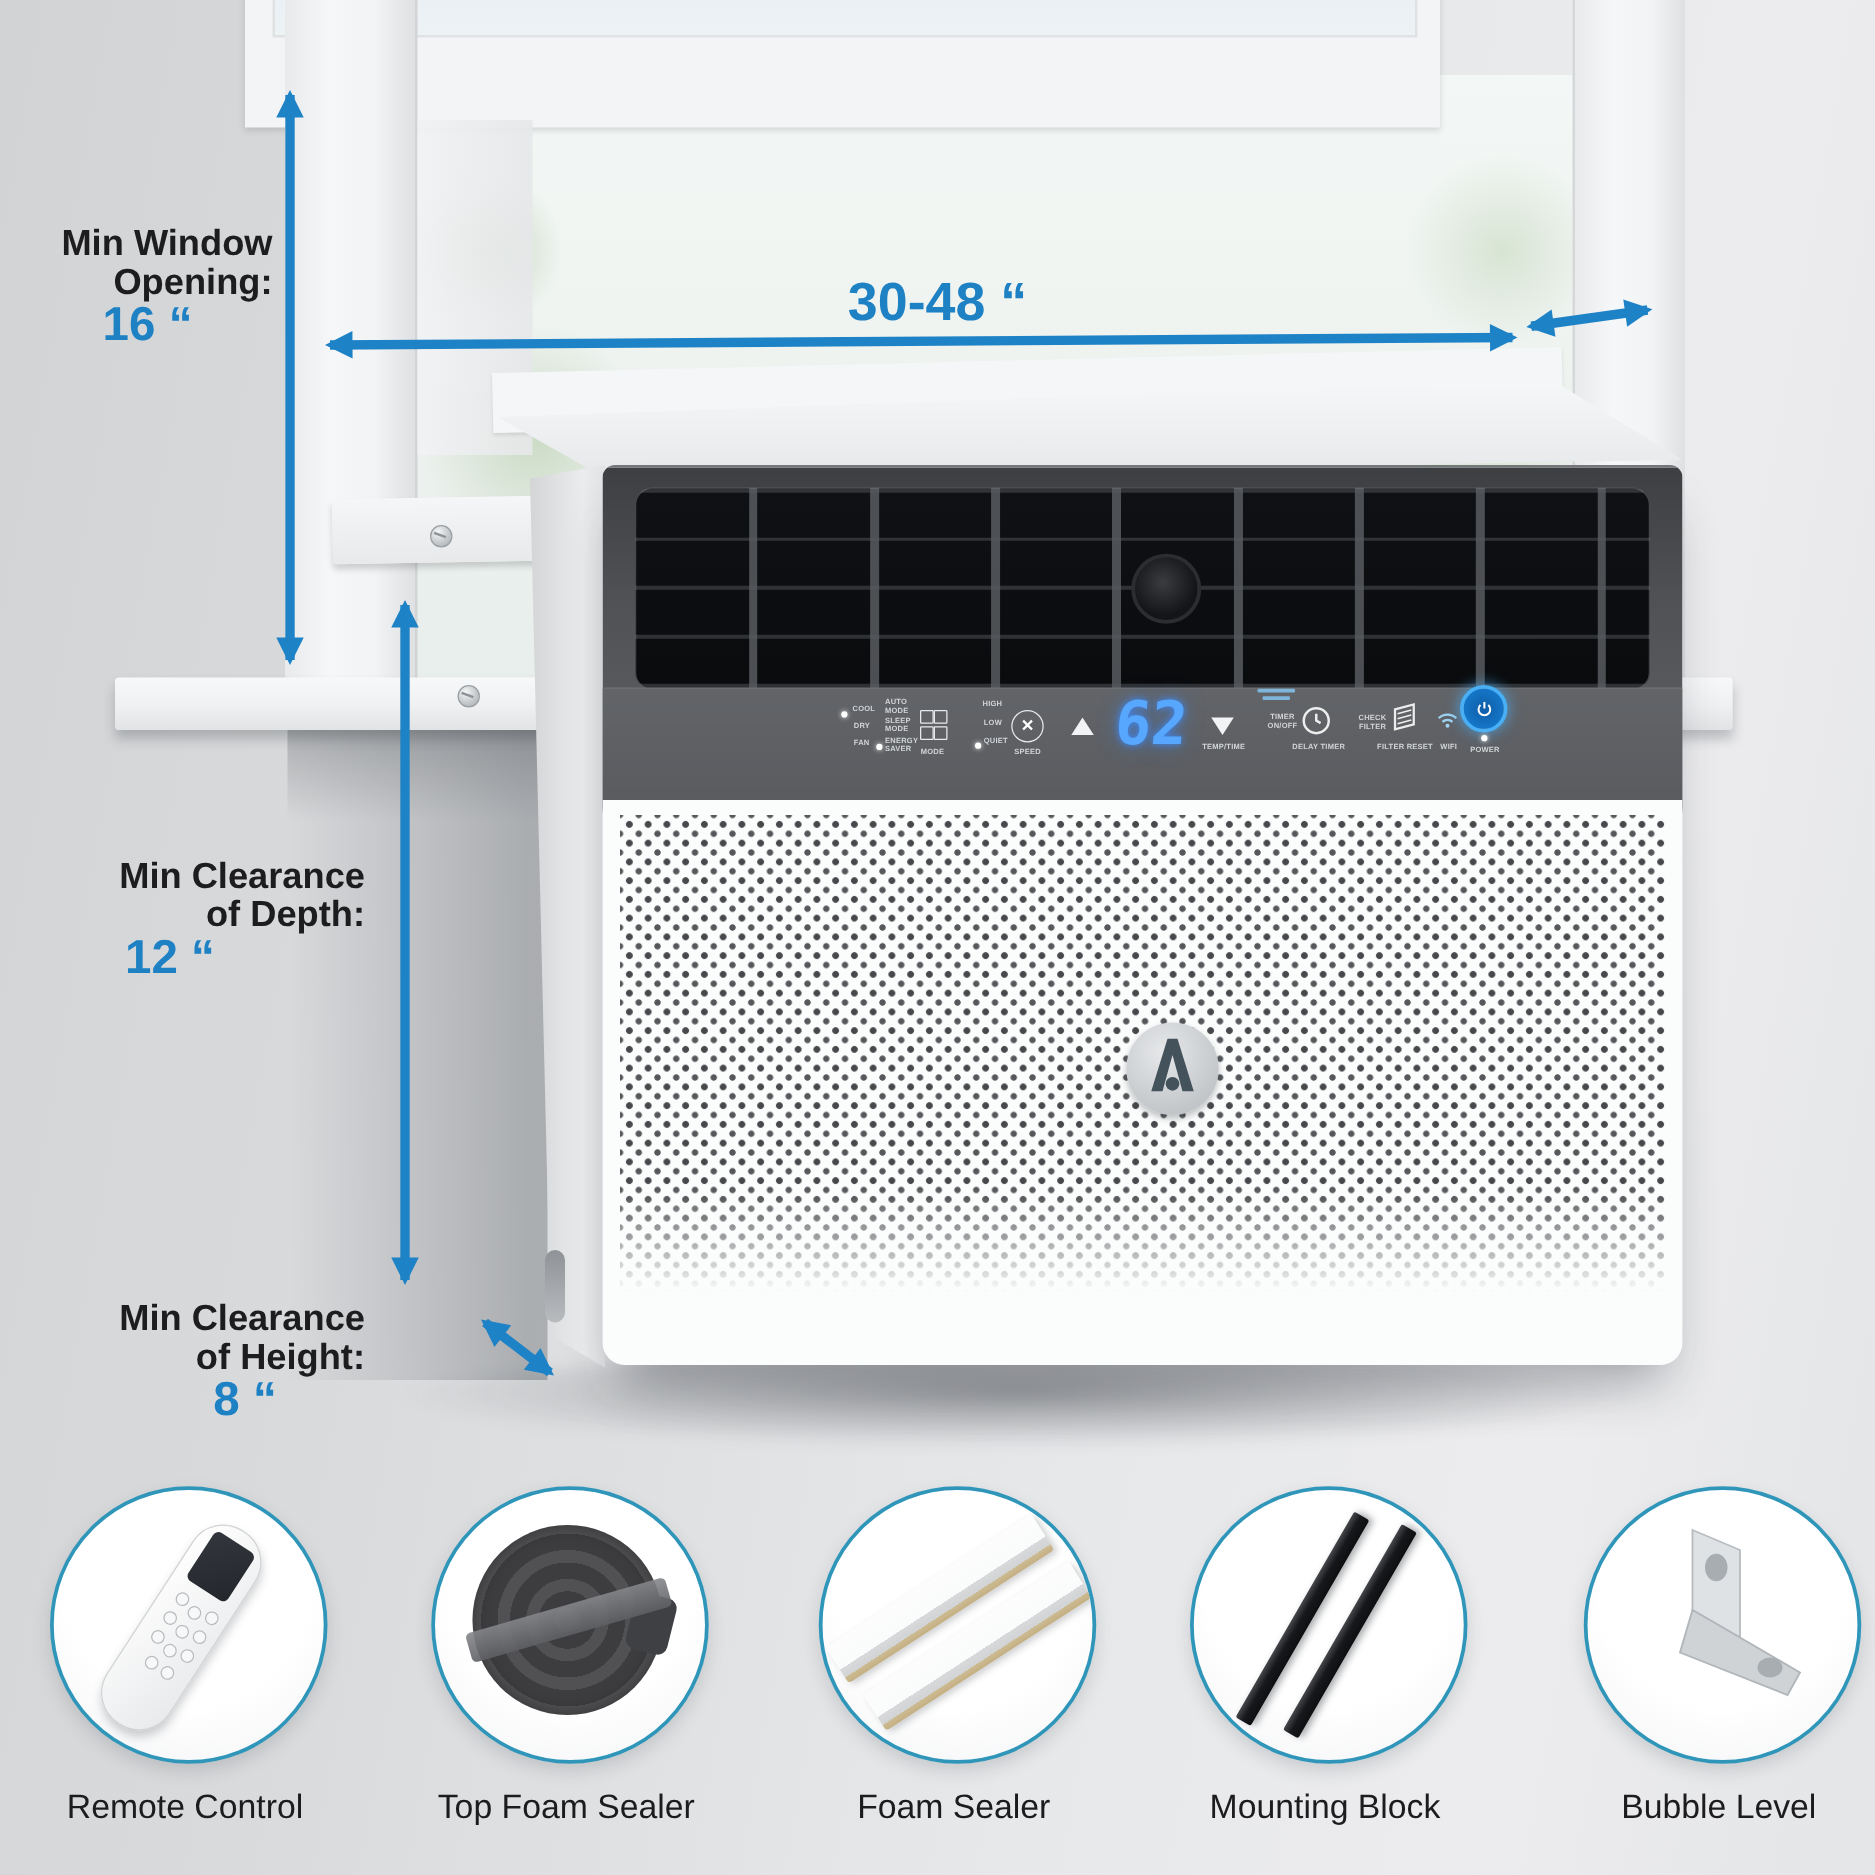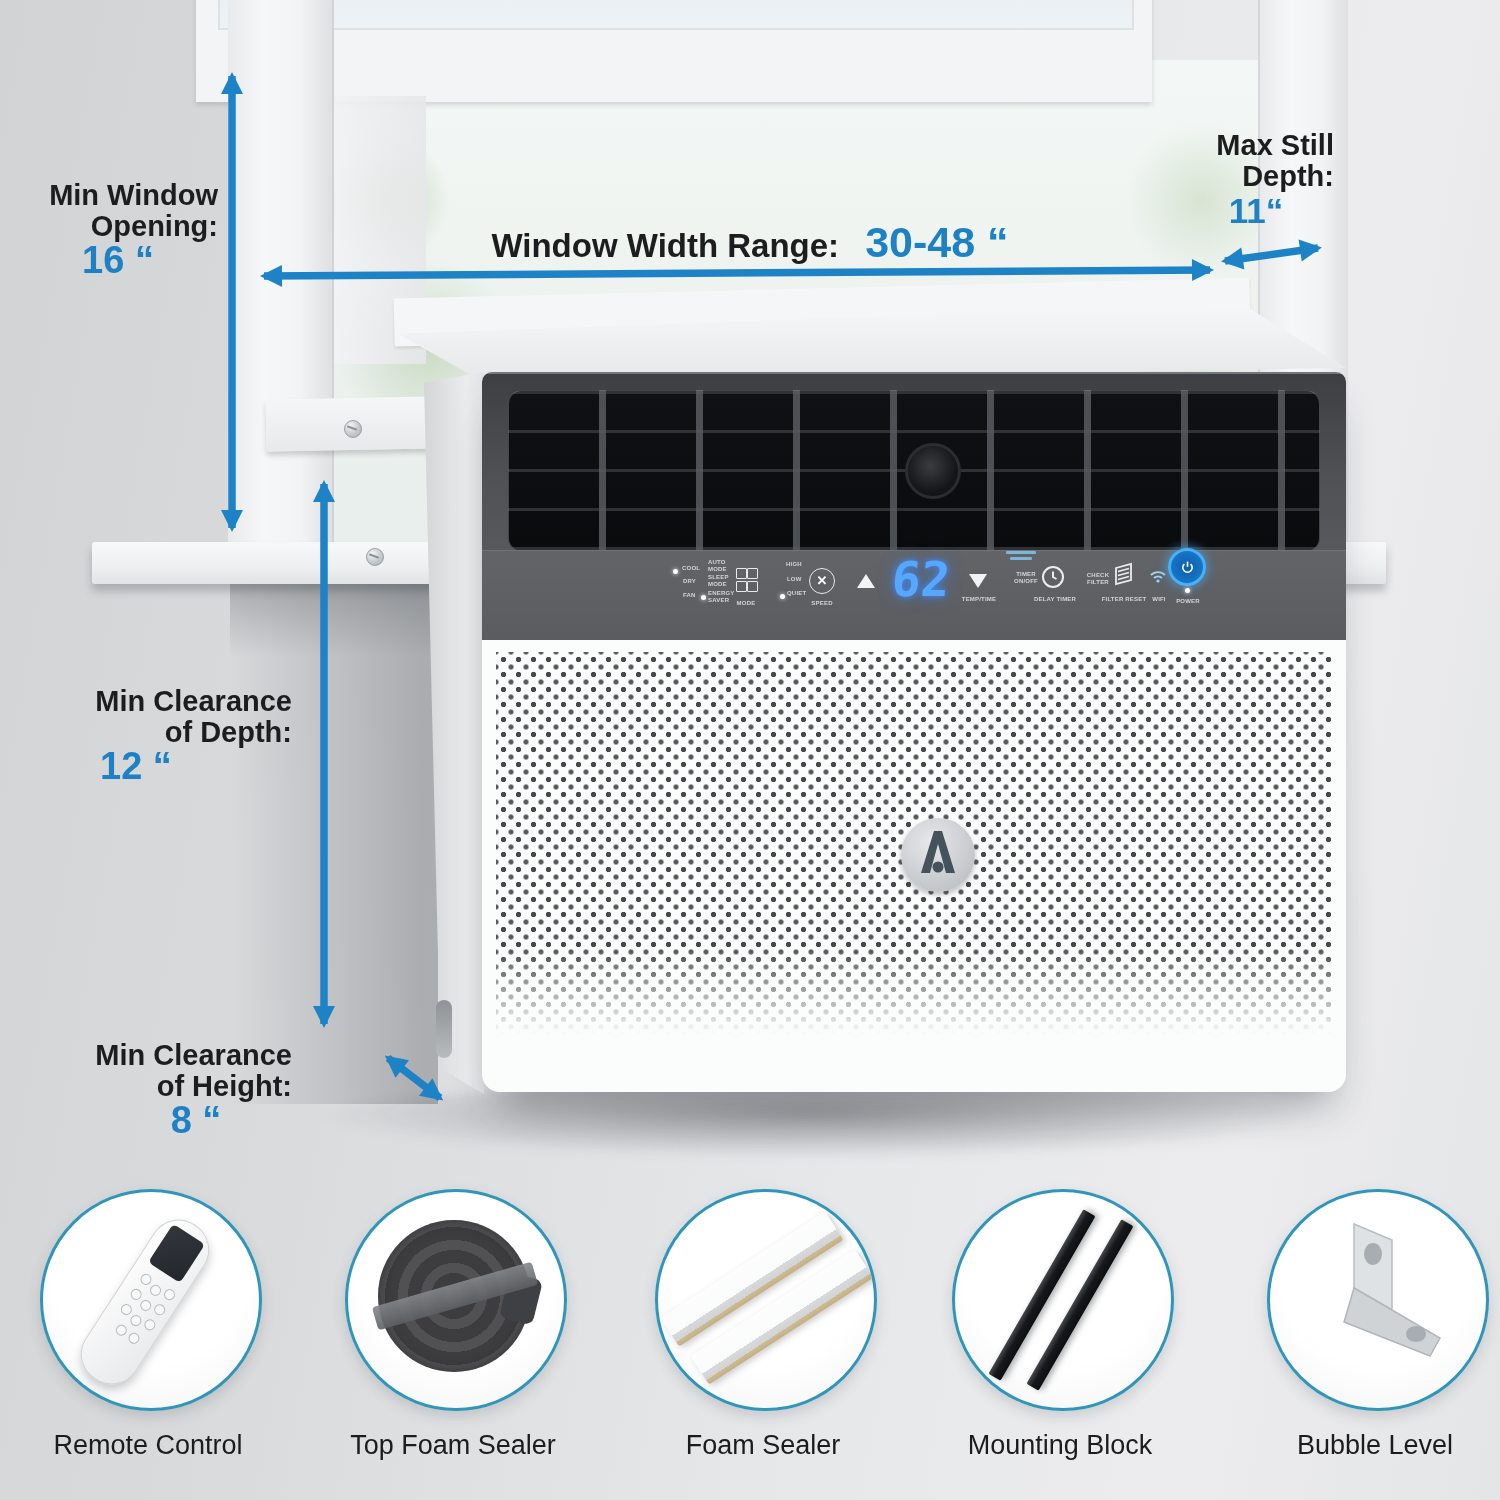--- a/index.html
+++ b/index.html
@@ -238,32 +238,26 @@
     <g stroke="#1e82c6" stroke-width="7.5" fill="none">
       <line x1="232" y1="76" x2="232" y2="528" marker-start="url(#ah)" marker-end="url(#ah)"></line>
       <line x1="264" y1="276" x2="1210" y2="270" marker-start="url(#ah)" marker-end="url(#ah)"></line>
       <line x1="1225" y1="261" x2="1318" y2="248" marker-start="url(#ah)" marker-end="url(#ah)"></line>
       <line x1="324" y1="484" x2="324" y2="1024" marker-start="url(#ah)" marker-end="url(#ah)"></line>
       <line x1="388" y1="1058" x2="440" y2="1098" marker-start="url(#ah)" marker-end="url(#ah)"></line>
     </g>
   </svg>
 
   <div class="abs wwr">
-    <span class="meas lbl">Window Width Range:</span>
     <span class="blue val">30-48 “</span>
   </div>
   <div class="abs meas-block" style="left:18px;top:180px;width:200px;text-align:right;">
     <div class="meas">Min Window</div>
     <div class="meas">Opening:</div>
     <div class="blue meas-val" style="text-align:center;">16 “</div>
-  </div>
-  <div class="abs meas-block" style="left:1178px;top:130px;width:156px;text-align:right;">
-    <div class="meas">Max Still</div>
-    <div class="meas">Depth:</div>
-    <div class="blue meas-val" style="font-size:35px;text-align:center;">11“</div>
   </div>
   <div class="abs meas-block" style="left:60px;top:686px;width:232px;text-align:right;">
     <div class="meas">Min Clearance</div>
     <div class="meas">of Depth:</div>
     <div class="blue meas-val" style="text-align:left;padding-left:40px;">12 “</div>
   </div>
   <div class="abs meas-block" style="left:60px;top:1040px;width:232px;text-align:right;">
     <div class="meas">Min Clearance</div>
     <div class="meas">of Height:</div>
     <div class="blue meas-val" style="text-align:center;padding-left:40px;">8 “</div>

